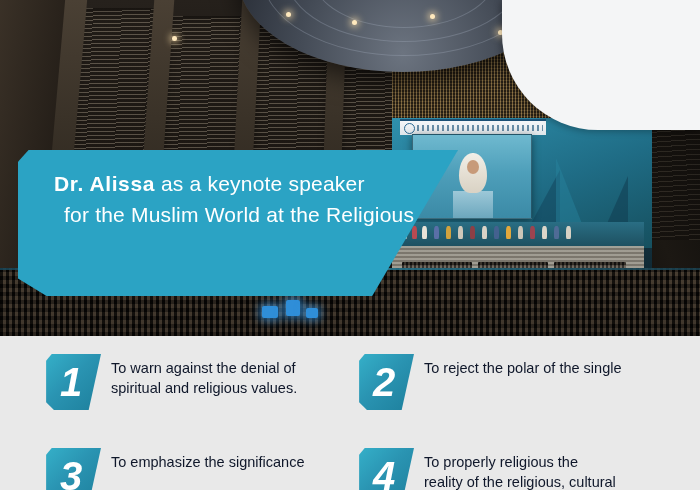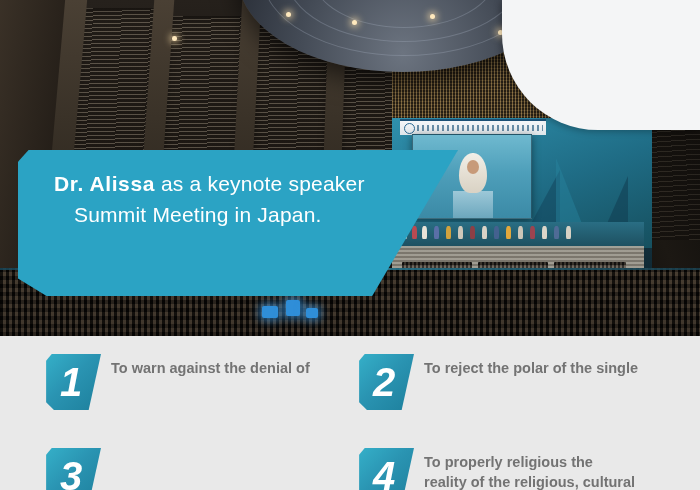--- a/index.html
+++ b/index.html
@@ -329,25 +329,24 @@
     color: #ffffff;
     font-size: 40px;
     font-weight: bold;
     font-style: italic;
     line-height: 1;
     padding-right: 4px;
     box-sizing: border-box;
   }
   .obj-text {
     padding-top: 4px;
-    color: #737373;
+    color: #0f172a;
     font-size: 14.5px;
     line-height: 20px;
     width: 252px;
-    font-weight: bold;
   }
   .obj-text .l2 { display: block; }
   .obj-4 .obj-text { text-align: justify; }
 </style>
 </head>
 <body>
 
 <div class="poster">
 
   <div class="photo">
@@ -427,48 +426,53 @@
     <div class="blue-glow" style="left:306px; top:308px; width:12px; height:10px;"></div>
   </div>
 
   <div class="logo-panel">
     
   </div>
 
   <div class="headline">
     <div class="headline-inner">
       <div class="headline-line hl1"><strong>Dr. Alissa</strong><span> as a keynote speaker</span></div>
-      <div class="headline-line hl3">Summit Meeting in Japan.</div>
+      <div class="headline-line hl2">for the Muslim World at the Religious</div>
     </div>
   </div>
 
   <div class="objectives">
 
     <div class="obj-row obj-1">
       <div class="badge">
         <div class="badge-num">1</div>
       </div>
       <div class="obj-text">
         <span>To warn against the denial of</span>
+        <span class="l2">spiritual and religious values.</span>
       </div>
     </div>
 
     <div class="obj-row obj-2">
       <div class="badge">
         <div class="badge-num">2</div>
       </div>
       <div class="obj-text">
         <span>To reject the polar of the single</span>
       </div>
     </div>
 
     <div class="obj-row obj-3">
       <div class="badge">
         <div class="badge-num">3</div>
       </div>
+      <div class="obj-text">
+        <span>To emphasize the significance</span>
+        <span class="l2"></span>
+      </div>
     </div>
 
     <div class="obj-row obj-4">
       <div class="badge">
         <div class="badge-num">4</div>
       </div>
       <div class="obj-text">
         <span>To properly religious   the</span>
         <span class="l2">reality of the religious, cultural</span>
       </div>

